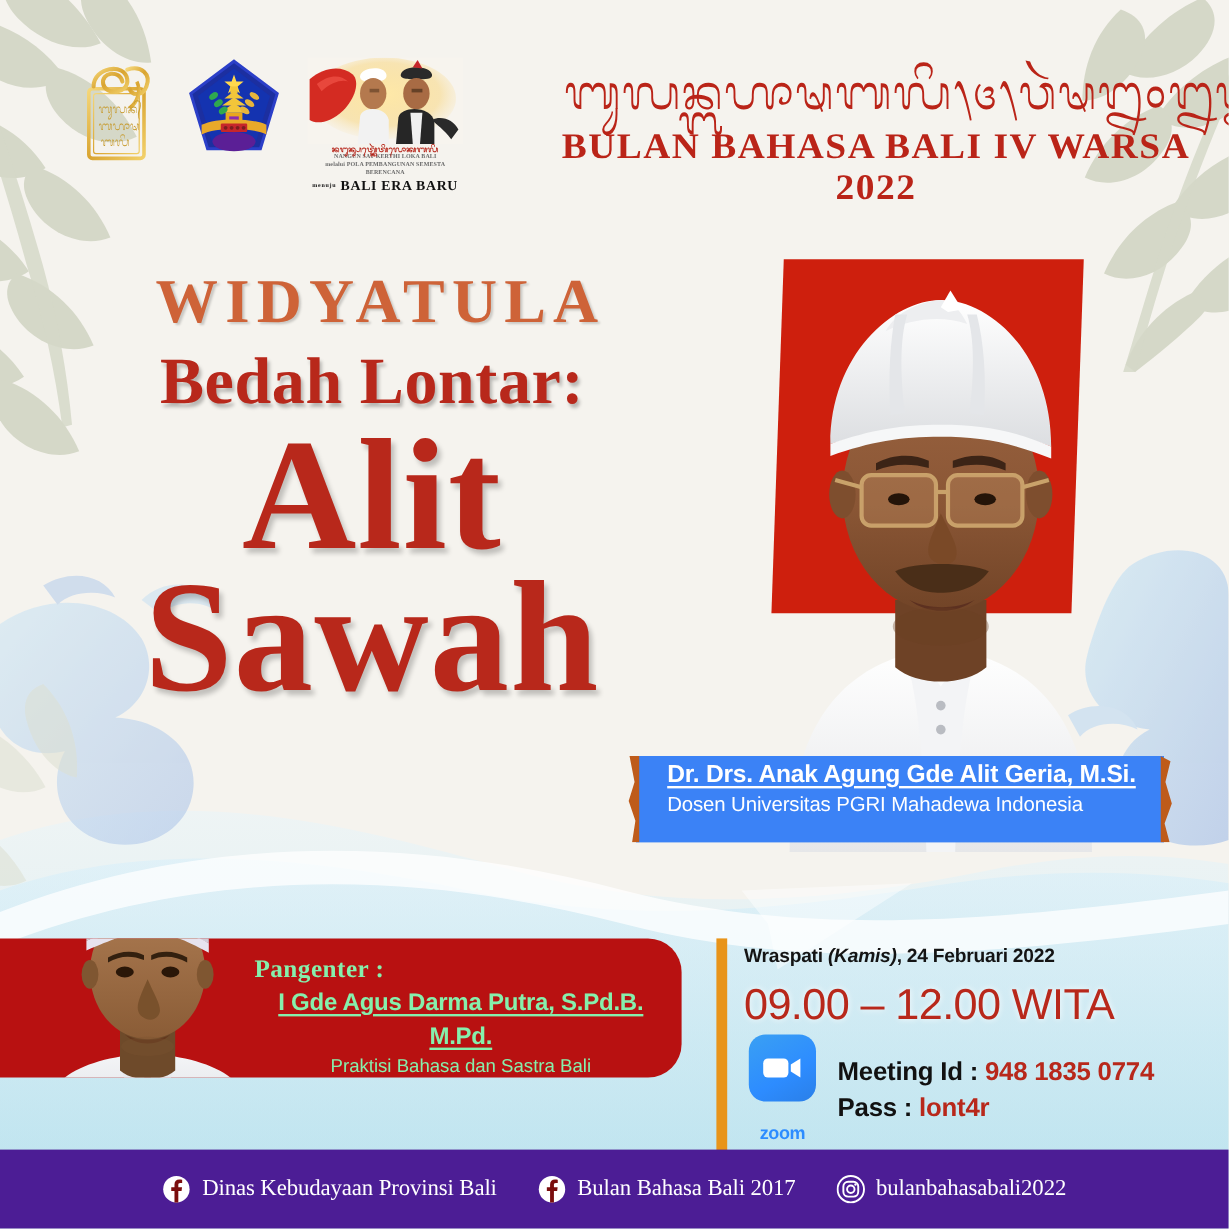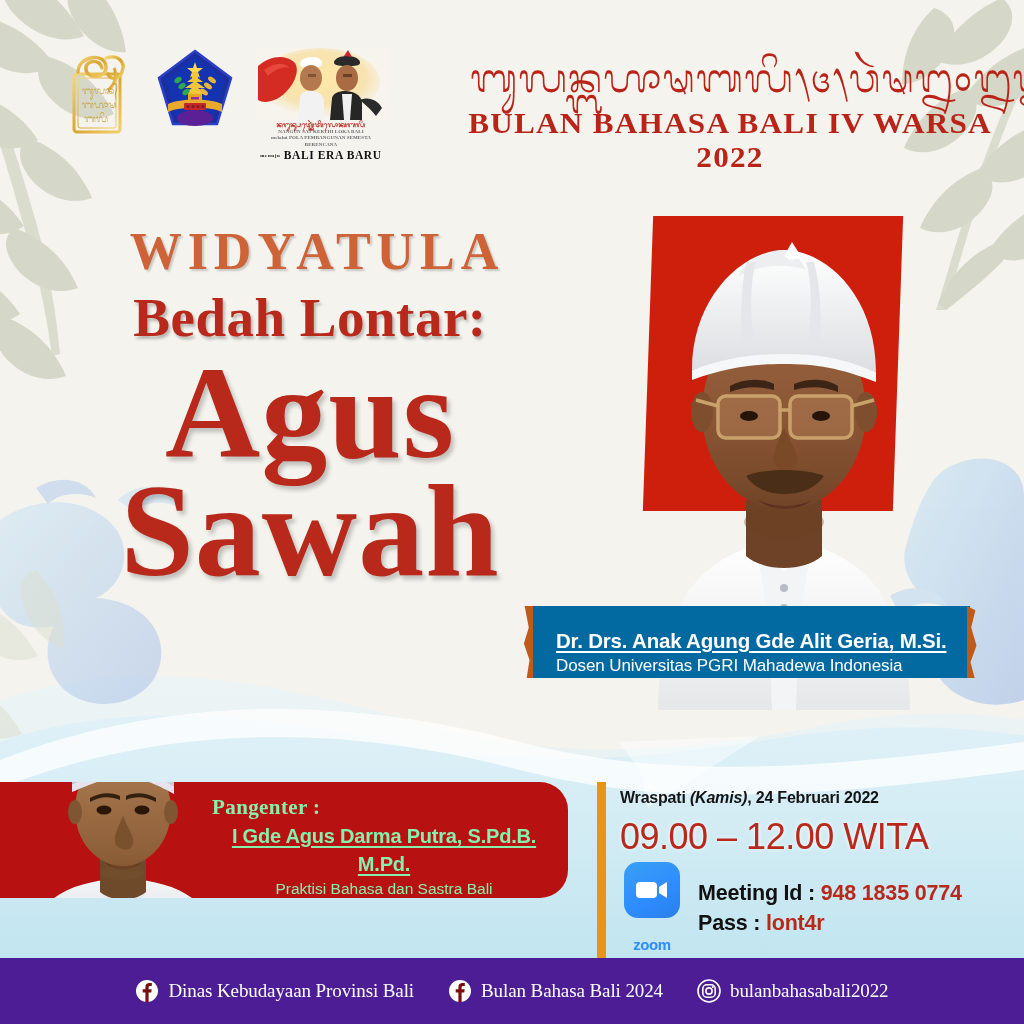--- a/index.html
+++ b/index.html
@@ -101,23 +101,23 @@
     position:absolute; left:40px; top:16px; width:250px; height:295px;
     background:#CE1F0D;
     transform:skewX(-2deg);
   }
   .portrait-photo {
     position:absolute; left:26px; top:0px; width:300px; height:510px;
   }
 
   
   .speaker-banner {
-    position:absolute; left:530px; top:606px; width:440px; height:72px;
-    background:#0369a1;
-    padding:22px 20px 6px 26px;
+    position:absolute; left:530px; top:630px; width:440px; height:72px;
+    background:#3b82f6;
+    padding:3px 20px 6px 26px;
     color:#fff;
   }
   .speaker-banner::before,
   .speaker-banner::after{
     content:""; position:absolute; top:0; width:14px; height:100%;
     background:#BE5B1A;
   }
   .speaker-banner::before{ left:-11px;
     clip-path:polygon(40% 0,100% 0,100% 100%,55% 100%,75% 75%,35% 52%,70% 30%);
   }
@@ -391,21 +391,21 @@
 
     <div class="header-title">
       <div class="bali-script">ᬩᬸᬮᬦ᭄ᬩᬳᬵᬱᬩᬮᬶ᭞᭔᭞ᬯᬃᬱ᭒᭐᭒᭒᭟</div>
       <div class="latin-title">BULAN BAHASA BALI IV WARSA 2022</div>
     </div>
   </div>
 
   <div class="headline">
     <div class="h-widyatula">WIDYATULA</div>
     <div class="h-bedah">Bedah Lontar:</div>
-    <div class="h-big">Agus</div>
+    <div class="h-big">Alit</div>
     <div class="h-big">Sawah</div>
   </div>
 
   <div class="portrait-wrap">
     <div class="red-panel"></div>
     <svg class="portrait-photo" viewBox="0 0 300 510" xmlns="http://www.w3.org/2000/svg">
       <defs>
         <linearGradient id="skin" x1="0" y1="0" x2="0" y2="1">
           <stop offset="0%" stop-color="#9A6340"></stop>
           <stop offset="55%" stop-color="#8A5635"></stop>
@@ -577,21 +577,21 @@
     </div>
 
     <div class="foot-item">
       <svg class="sico" viewBox="0 0 24 24" xmlns="http://www.w3.org/2000/svg">
         <circle cx="12" cy="12" r="11" fill="#FFFFFF"></circle>
         <path d="M13.6,23 L13.6,13.5 L16.3,13.5 L16.7,10.3 L13.6,10.3 L13.6,8.4
                  C13.6,7.5 13.9,6.9 15.2,6.9 L16.8,6.9 L16.8,4.1
                  C16.5,4.05 15.5,3.95 14.4,3.95 C12,3.95 10.4,5.4 10.4,8.1
                  L10.4,10.3 L7.7,10.3 L7.7,13.5 L10.4,13.5 L10.4,23 Z" fill="#7A0E0E"></path>
       </svg>
-      <span class="foot-label">Bulan Bahasa Bali 2024</span>
+      <span class="foot-label">Bulan Bahasa Bali 2017</span>
     </div>
 
     <div class="foot-item">
       <svg class="sico" viewBox="0 0 24 24" xmlns="http://www.w3.org/2000/svg">
         <circle cx="12" cy="12" r="11" fill="none" stroke="#FFFFFF" stroke-width="1.6"></circle>
         <rect x="5.8" y="5.8" width="12.4" height="12.4" rx="4" fill="none" stroke="#FFFFFF" stroke-width="1.6"></rect>
         <circle cx="12" cy="12" r="3.1" fill="none" stroke="#FFFFFF" stroke-width="1.6"></circle>
         <circle cx="15.9" cy="8.1" r="1" fill="#FFFFFF"></circle>
       </svg>
       <span class="foot-label">bulanbahasabali2022</span>

